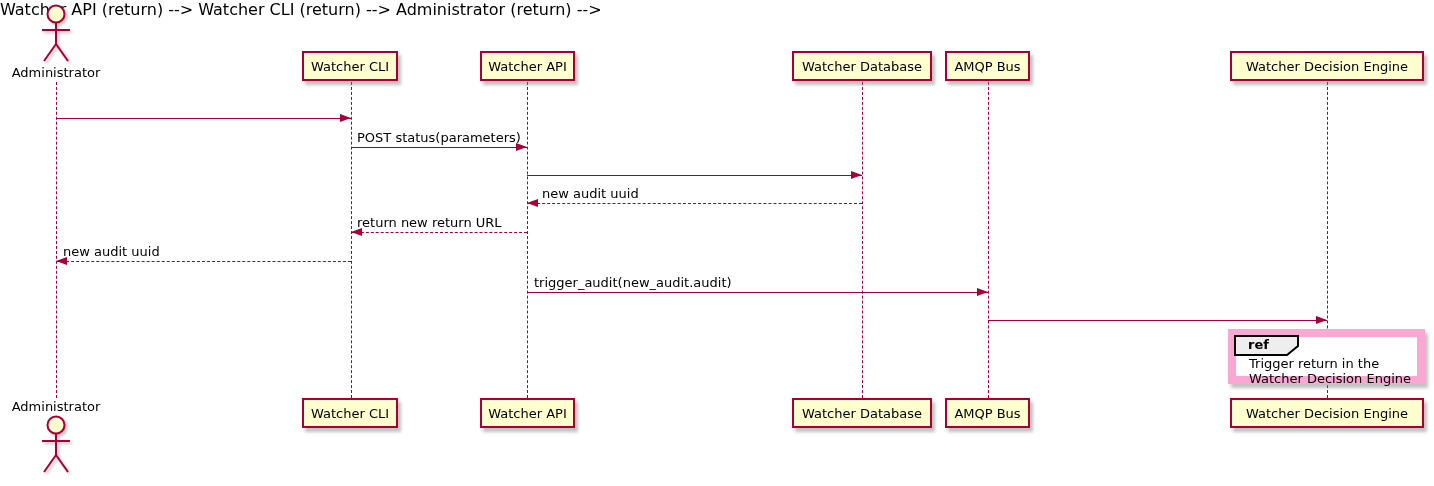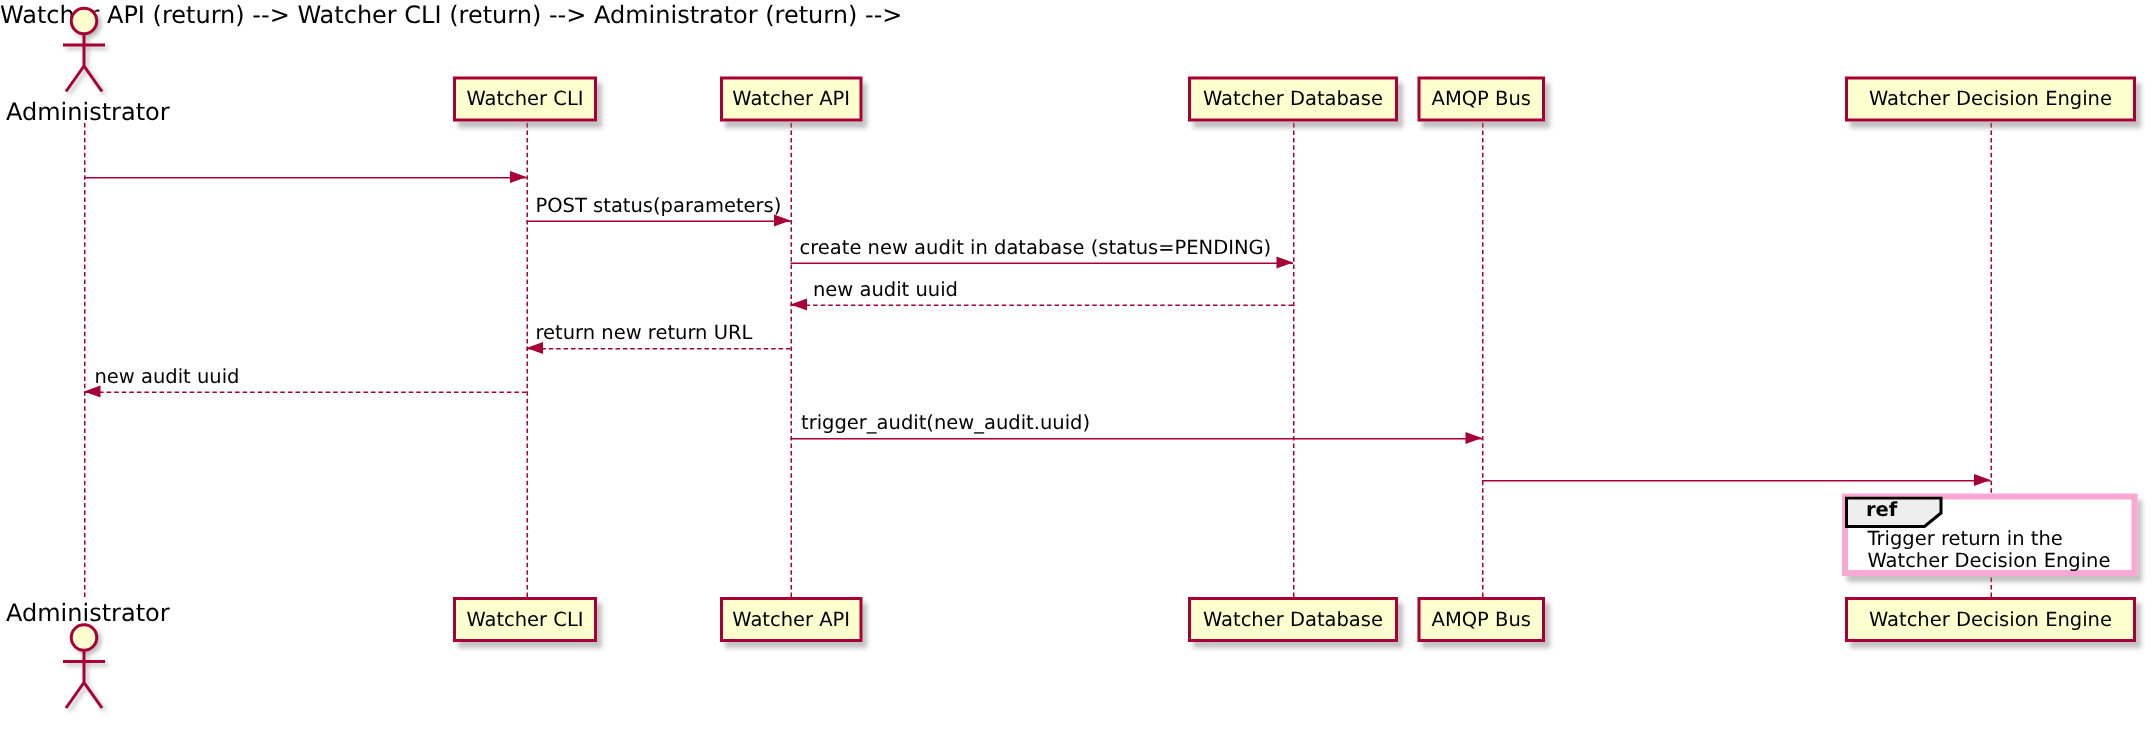--- a/index.html
+++ b/index.html
@@ -36,21 +36,21 @@
   }
   .actor-figure {
     position: absolute;
     z-index: 3;
     filter: drop-shadow(2px 2px 1.5px rgba(120,120,120,0.5));
   }
   .actor-label {
     position: absolute;
     width: 104px;
     text-align: center;
-    font-size: 16px;
+    font-size: 13px;
     white-space: nowrap;
     z-index: 3;
   }
   .msg-label {
     position: absolute;
     font-size: 13px;
     white-space: nowrap;
     z-index: 4;
   }
   .msg-line {
@@ -71,21 +71,21 @@
   .ah.right { border-left: 11px solid #A80036; }
   .ah.left  { border-right: 11px solid #A80036; }
   .ref {
     position: absolute;
     left: 1228px;
     top: 329px;
     width: 197px;
     height: 55px;
     box-sizing: border-box;
     background: #ffffff;
-    border: 4px solid #f9a8d4;
+    border: 8px solid #f9a8d4;
     box-shadow: 3px 4px 3px rgba(120,120,120,0.45);
     z-index: 6;
   }
   .ref-header-shape { position: absolute; left: -2px; top: -2px; }
   .ref-keyword {
     position: absolute;
     left: 12px;
     top: 0px;
     font-size: 13px;
     font-weight: bold;
@@ -141,41 +141,40 @@
   
   <div class="msg-line" style="left:56px; top:118px; width:295px"></div>
   <div class="ah right" style="left:340px; top:114px"></div>
 
   
   <div class="msg-label" style="left:357px; top:130px">POST status(parameters)</div>
   <div class="msg-line" style="left:351px; top:147px; width:176px"></div>
   <div class="ah right" style="left:516px; top:143px"></div>
 
   
-  <div class="msg-label" style="left:533px; top:158px">create new audit in database (status=PENDING)</div>
   <div class="msg-line" style="left:527px; top:175px; width:335px"></div>
   <div class="ah right" style="left:851px; top:171px"></div>
 
    Watcher API (return) --&gt;
   <div class="msg-label" style="left:542px; top:186px">new audit uuid</div>
   <div class="msg-line dashed" style="left:527px; top:203px; width:335px"></div>
   <div class="ah left" style="left:527px; top:199px"></div>
 
    Watcher CLI (return) --&gt;
   <div class="msg-label" style="left:357px; top:215px">return new return URL</div>
   <div class="msg-line dashed" style="left:351px; top:232px; width:176px"></div>
   <div class="ah left" style="left:351px; top:228px"></div>
 
    Administrator (return) --&gt;
   <div class="msg-label" style="left:63px; top:244px">new audit uuid</div>
   <div class="msg-line dashed" style="left:56px; top:261px; width:295px"></div>
   <div class="ah left" style="left:56px; top:257px"></div>
 
   
-  <div class="msg-label" style="left:534px; top:275px">trigger_audit(new_audit.uuid)</div>
+  <div class="msg-label" style="left:534px; top:275px">trigger_audit(new_audit.audit)</div>
   <div class="msg-line" style="left:527px; top:292px; width:461px"></div>
   <div class="ah right" style="left:977px; top:288px"></div>
 
   
   <div class="msg-line" style="left:988px; top:320px; width:339px"></div>
   <div class="ah right" style="left:1316px; top:316px"></div>
 
   
   <div class="ref">
     <svg class="ref-header-shape" width="66" height="21" viewBox="0 0 66 21">

